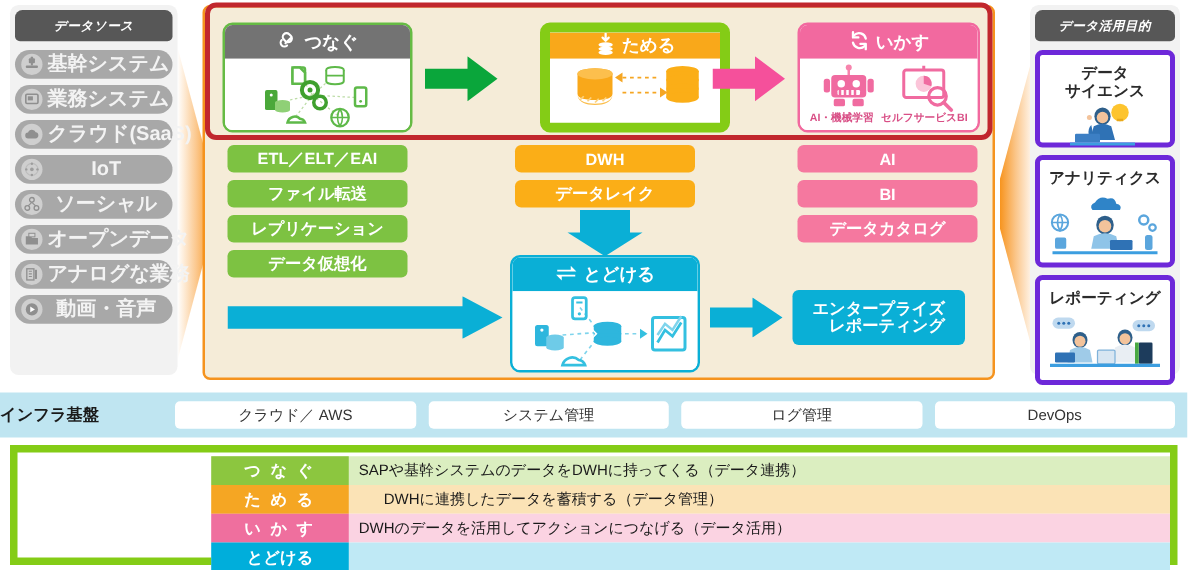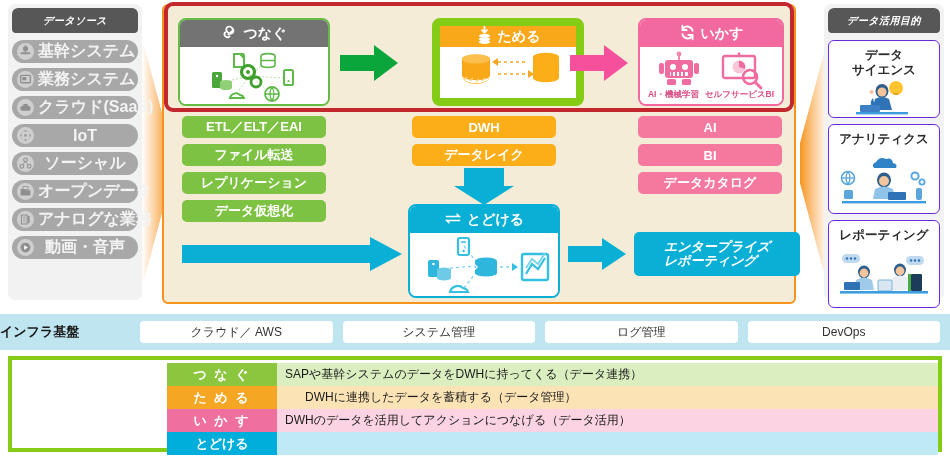--- a/index.html
+++ b/index.html
@@ -49,21 +49,21 @@
     background: #cfcfcf;
     border-radius: 50%;
     display: flex; align-items: center; justify-content: center;
     flex: 0 0 auto;
   }
   .src-ico svg { display: block; }
 
   
   .purpose-card {
     background: #ffffff;
-    border: 1px solid #6d28d9;
+    border: 4px solid #6d28d9;
     border-radius: 6px;
     display: flex;
     flex-direction: column;
     align-items: center;
     justify-content: flex-start;
     padding-top: 7px;
   }
   .purpose-title {
     font-size: 12.5px;
     font-weight: bold;
@@ -148,21 +148,21 @@
     height: 22px;
     font-size: 12px;
     color: #333333;
     display: flex; align-items: center; justify-content: center;
     margin-right: 10px;
     flex: 1;
   }
 
   
   #legend-box {
-    border: 4px solid #84cc16;
+    border: 6px solid #84cc16;
     background: #ffffff;
   }
   .legend-row { display: flex; height: 23px; }
   .legend-key {
     width: 110px;
     color: #ffffff;
     font-weight: bold;
     font-size: 13px;
     display: flex; align-items: center; justify-content: center;
     letter-spacing: 2px;
@@ -583,21 +583,21 @@
   </div>
 
   <svg class="abs arrow" style="left:182px; top:237px; width:222px; height:34px;">
     <path d="M0 8 H188 V0 L220 17 L188 34 V26 H0 Z" fill="#0aafd6"></path>
   </svg>
 
   <svg class="abs arrow" style="left:568px; top:238px; width:60px; height:32px;">
     <path d="M0 8 H34 V0 L58 16 L34 32 V24 H0 Z" fill="#0aafd6"></path>
   </svg>
 
-  <div class="abs tech blue" style="left:634px; top:232px; width:166px; height:44px; white-space:pre-line; text-align:left;font-style:italic;">エンタープライズ
+  <div class="abs tech blue" style="left:634px; top:232px; width:138px; height:44px; white-space:pre-line; text-align:right;">エンタープライズ
 レポーティング</div>
 
   <div class="abs" id="infra" style="left:0px; top:314px; width:950px; height:36px;">
     <div class="infra-title">インフラ基盤</div>
     <div style="display:flex; flex:1; gap:0;">
       <div class="infra-pill">クラウド／ AWS</div>
       <div class="infra-pill">システム管理</div>
       <div class="infra-pill">ログ管理</div>
       <div class="infra-pill">DevOps</div>
     </div>

